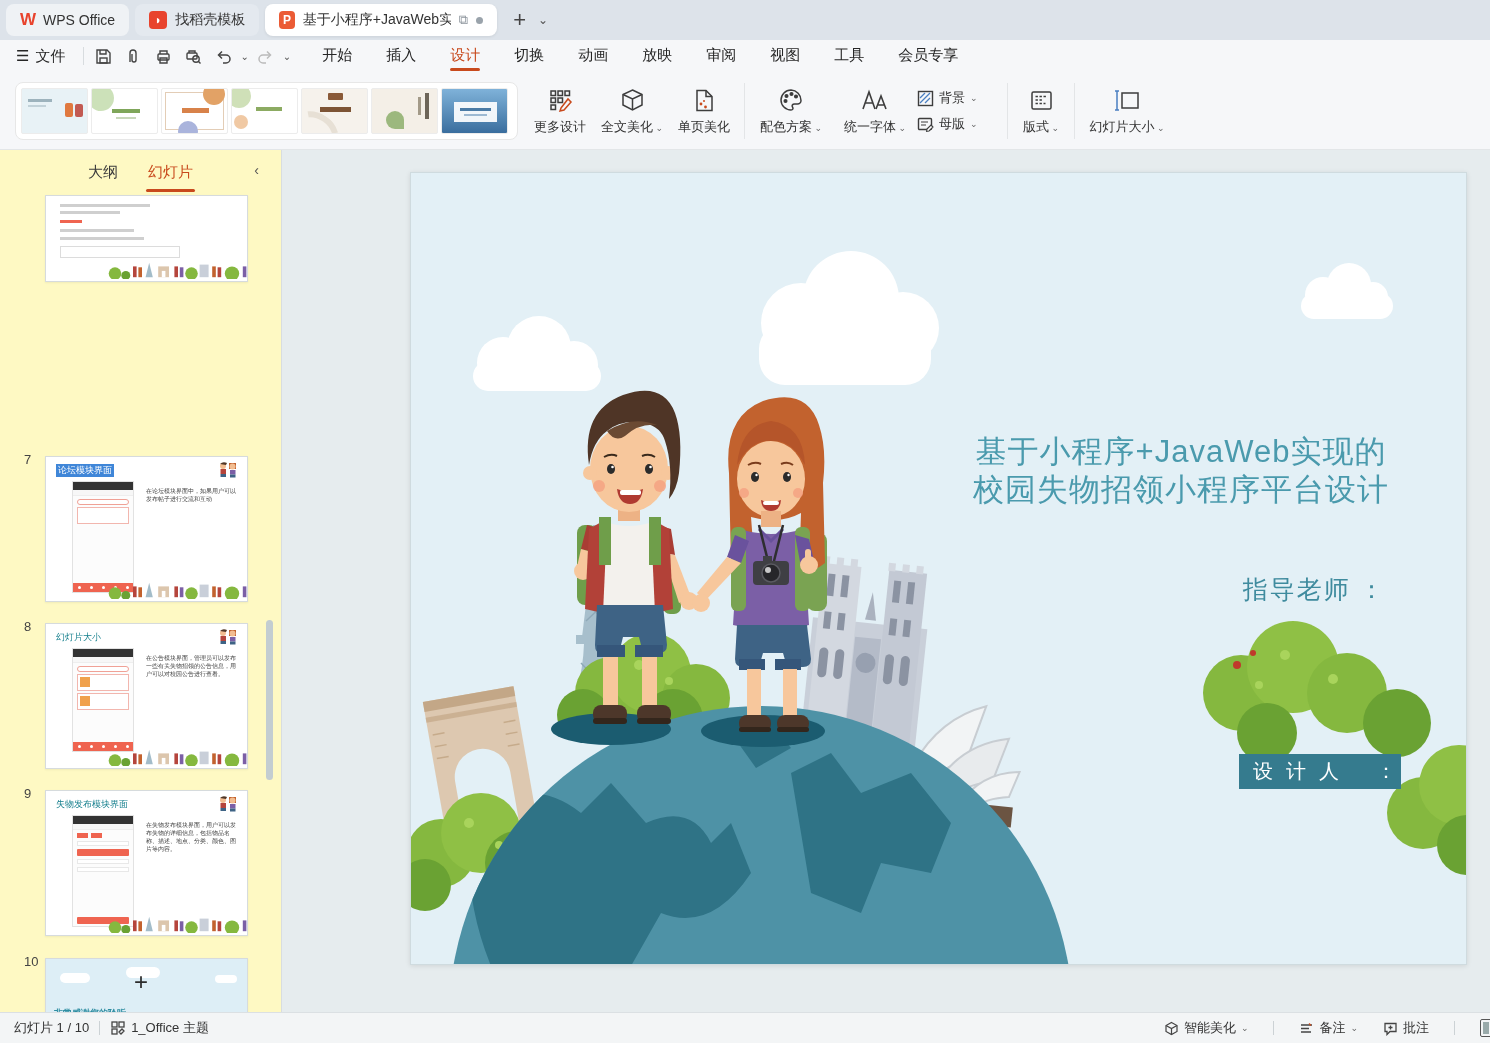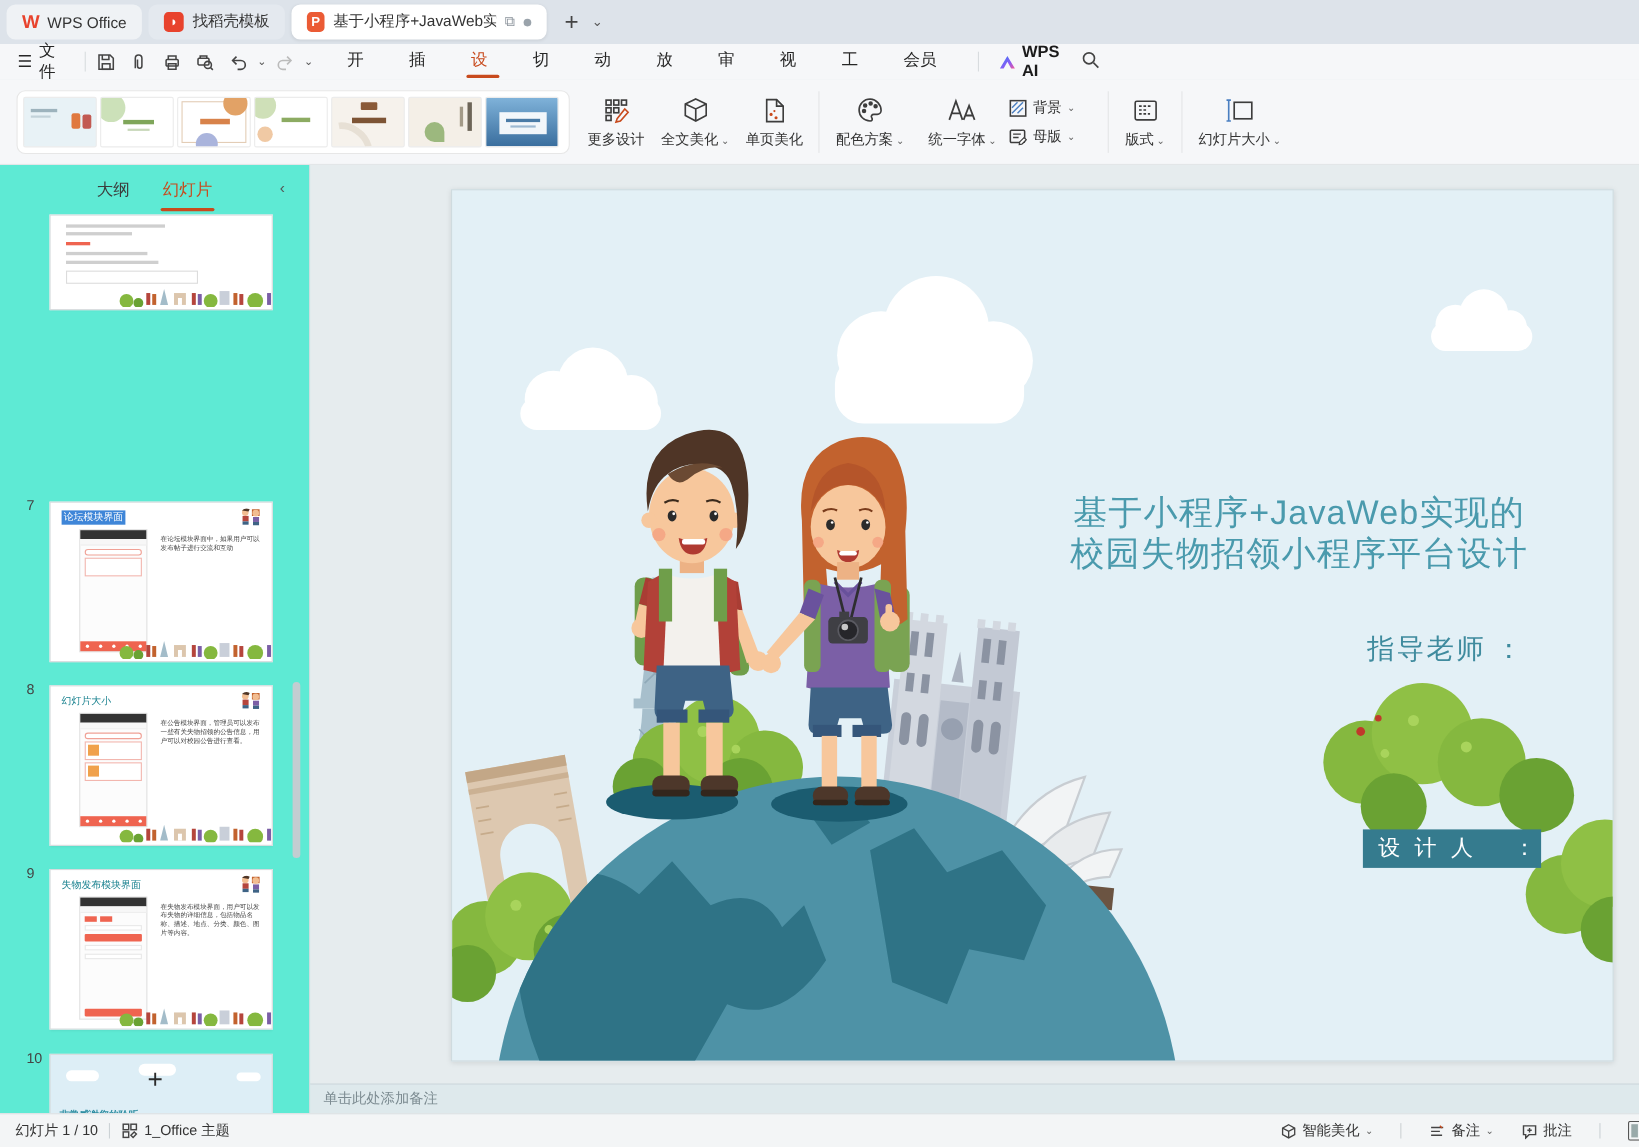--- a/index.html
+++ b/index.html
@@ -57,21 +57,21 @@
   .rtool { width:72px; height:62px; display:flex; flex-direction:column; align-items:center;
     justify-content:center; gap:5px; font-size:13px; color:#333; border-radius:4px; }
   .rtool .ric { height:26px; display:flex; align-items:flex-end; }
   .rib-div { width:1px; height:56px; background:#e3e5e7; margin:0 4px; }
   .stackcol { display:flex; flex-direction:column; gap:8px; justify-content:center; height:62px; width:86px; }
   .srow { display:flex; align-items:center; gap:5px; font-size:13px; color:#333; }
   .tiny-caret { font-size:9px; color:#666; }
 
   
   .sidebar { position:absolute; left:0; top:150px; width:282px; height:862px;
-    background:#5eead4; border-right:1px solid #d8dde0; }
+    background:#fef9c3; border-right:1px solid #d8dde0; }
   .side-tabs { height:45px; display:flex; align-items:center; justify-content:center;
     gap:26px; font-size:15px; color:#3c3c3c; position:relative; }
   .side-tab { position:relative; padding:4px 2px; }
   .side-tab.active { color:#c84a1d; }
   .side-tab.active::after { content:""; position:absolute; left:0; right:0; bottom:-6px;
     height:3px; border-radius:2px; background:#c84a1d; }
   .collapse { position:absolute; right:22px; top:12px; color:#555; font-size:14px; }
   .thumb-row { position:absolute; left:0; width:282px; }
   .thumb-num { position:absolute; left:24px; top:2px; font-size:13px; color:#444; }
   .thumb { position:absolute; left:45px; width:203px; background:#fff;
@@ -108,21 +108,21 @@
   .add-slide { position:absolute; left:0; top:818px; width:282px; text-align:center;
     font-size:24px; color:#2b2b2b; }
   .side-scroll { position:absolute; left:266px; top:470px; width:7px; height:160px;
     background:#c3cdd1; border-radius:4px; }
 
   
   .canvas { position:absolute; left:282px; top:150px; width:1208px; height:835px; background:#e6ecee; }
   .slide { position:absolute; left:128px; top:22px; width:1057px; height:793px;
     background:#e3f0f6; border:1px solid #cfdbdf; box-shadow:0 1px 5px rgba(0,0,0,.10); overflow:hidden; }
   .slide .art { position:absolute; left:0; top:0; width:1057px; height:793px; }
-  .slide-title { position:absolute; left:460px; top:274px; width:620px; text-align:center;
+  .slide-title { position:absolute; left:460px; top:260px; width:620px; text-align:center;
     font-size:31px; line-height:38px; color:#4a9aad; letter-spacing:1px; }
   .advisor { position:absolute; right:80px; top:400px; font-size:25px; color:#3f8b9e;
     font-family:"Liberation Serif","DejaVu Serif",serif; letter-spacing:2px; }
   .designer { position:absolute; left:828px; top:581px; width:162px; height:35px;
     background:#357b8e; color:#fff; font-size:20px; line-height:35px; padding-left:14px;
     font-family:"Liberation Serif","DejaVu Serif",serif; letter-spacing:4px; }
 
   
   .notesbar { position:absolute; left:282px; top:985px; width:1208px; height:27px;
     background:#dee9ec; border-top:1px solid #cdd8dc; font-size:13px; color:#7c8b91;
@@ -254,42 +254,20 @@
       <span class="mtab">开始</span>
       <span class="mtab">插入</span>
       <span class="mtab active">设计</span>
       <span class="mtab">切换</span>
       <span class="mtab">动画</span>
       <span class="mtab">放映</span>
       <span class="mtab">审阅</span>
       <span class="mtab">视图</span>
       <span class="mtab">工具</span>
       <span class="mtab">会员专享</span>
-    </div>
-    <div class="right">
-      <span class="vdiv"></span>
-      <div class="wpsai">
-        <svg width="18" height="15" viewBox="0 0 18 15">
-          <defs>
-              <linearGradient id="aig" x1="0" y1="0" x2="1" y2="1">
-            <stop offset="0" stop-color="#2f7cf6"></stop>
-                <stop offset=".6" stop-color="#8a5cf5"></stop>
-                <stop offset="1" stop-color="#f0589b"></stop>
-          </linearGradient>
-            </defs>
-          <path d="M9,0 L18,15 H13.5 L9,7 L4.5,15 H0 Z" fill="url(#aig)"></path>
-        </svg>
-        <span>WPS AI</span>
-      </div>
-      <span>
-        <svg width="17" height="17" viewBox="0 0 17 17" fill="none" stroke="#444" stroke-width="1.5">
-          <circle cx="7" cy="7" r="5"></circle>
-            <path d="M11,11 L15.5,15.5"></path>
-        </svg>
-      </span>
     </div>
   </div>
 
   <div class="ribbon">
     <div class="tpl-panel">
       <div class="tpl" style="background:#e8f2f6">
         <span style="left:6px;top:10px;width:24px;height:3px;background:#9db3bd"></span>
         <span style="left:6px;top:16px;width:18px;height:2px;background:#c2d2d9"></span>
         <span style="right:14px;top:14px;width:8px;height:14px;background:#e0793f;border-radius:2px"></span>
         <span style="right:4px;top:15px;width:8px;height:13px;background:#c25a52;border-radius:2px"></span>
@@ -802,23 +780,20 @@
 
       <div class="slide-title">
         <div>基于小程序+JavaWeb实现的</div>
         <div>校园失物招领小程序平台设计</div>
       </div>
       <div class="advisor">指导老师 ：</div>
       <div class="designer">设 计 人　 ：</div>
     </div>
   </div>
 
-  <div class="notesbar">
-    <span>单击此处添加备注</span>
-  </div>
 
   <div class="statusbar">
     <div class="sleft">
       <span class="sb-item">幻灯片 1 / 10</span>
       <span class="sb-div"></span>
       <span class="sb-item">
         <svg width="16" height="16" viewBox="0 0 16 16" fill="none" stroke="#444" stroke-width="1.3">
           <rect x="2" y="2" width="5" height="5"></rect>
             <rect x="9" y="2" width="5" height="5"></rect>
           <rect x="2" y="9" width="5" height="5"></rect>

